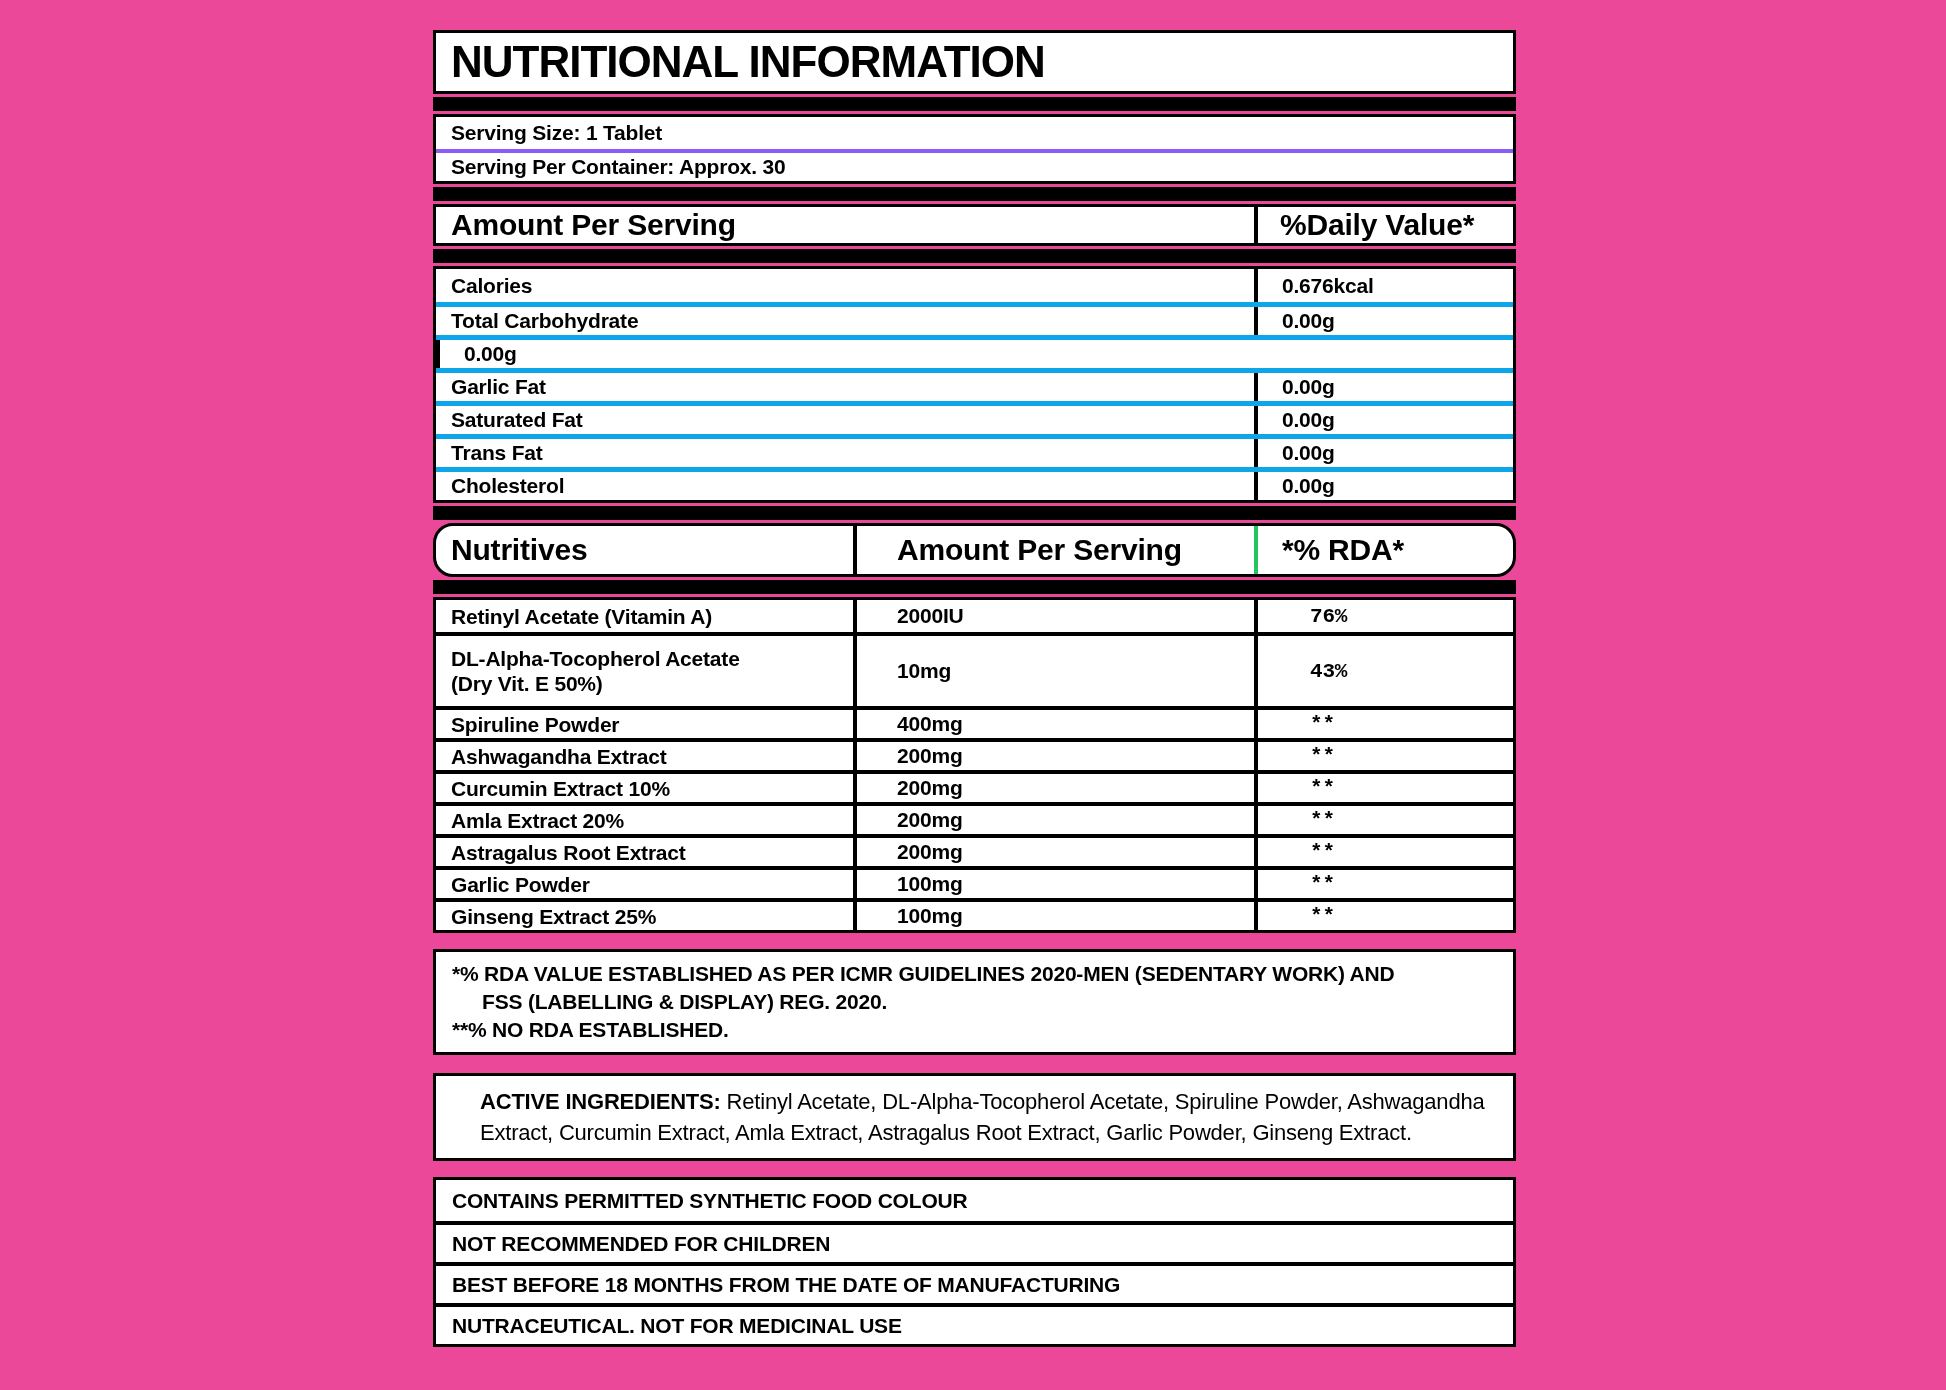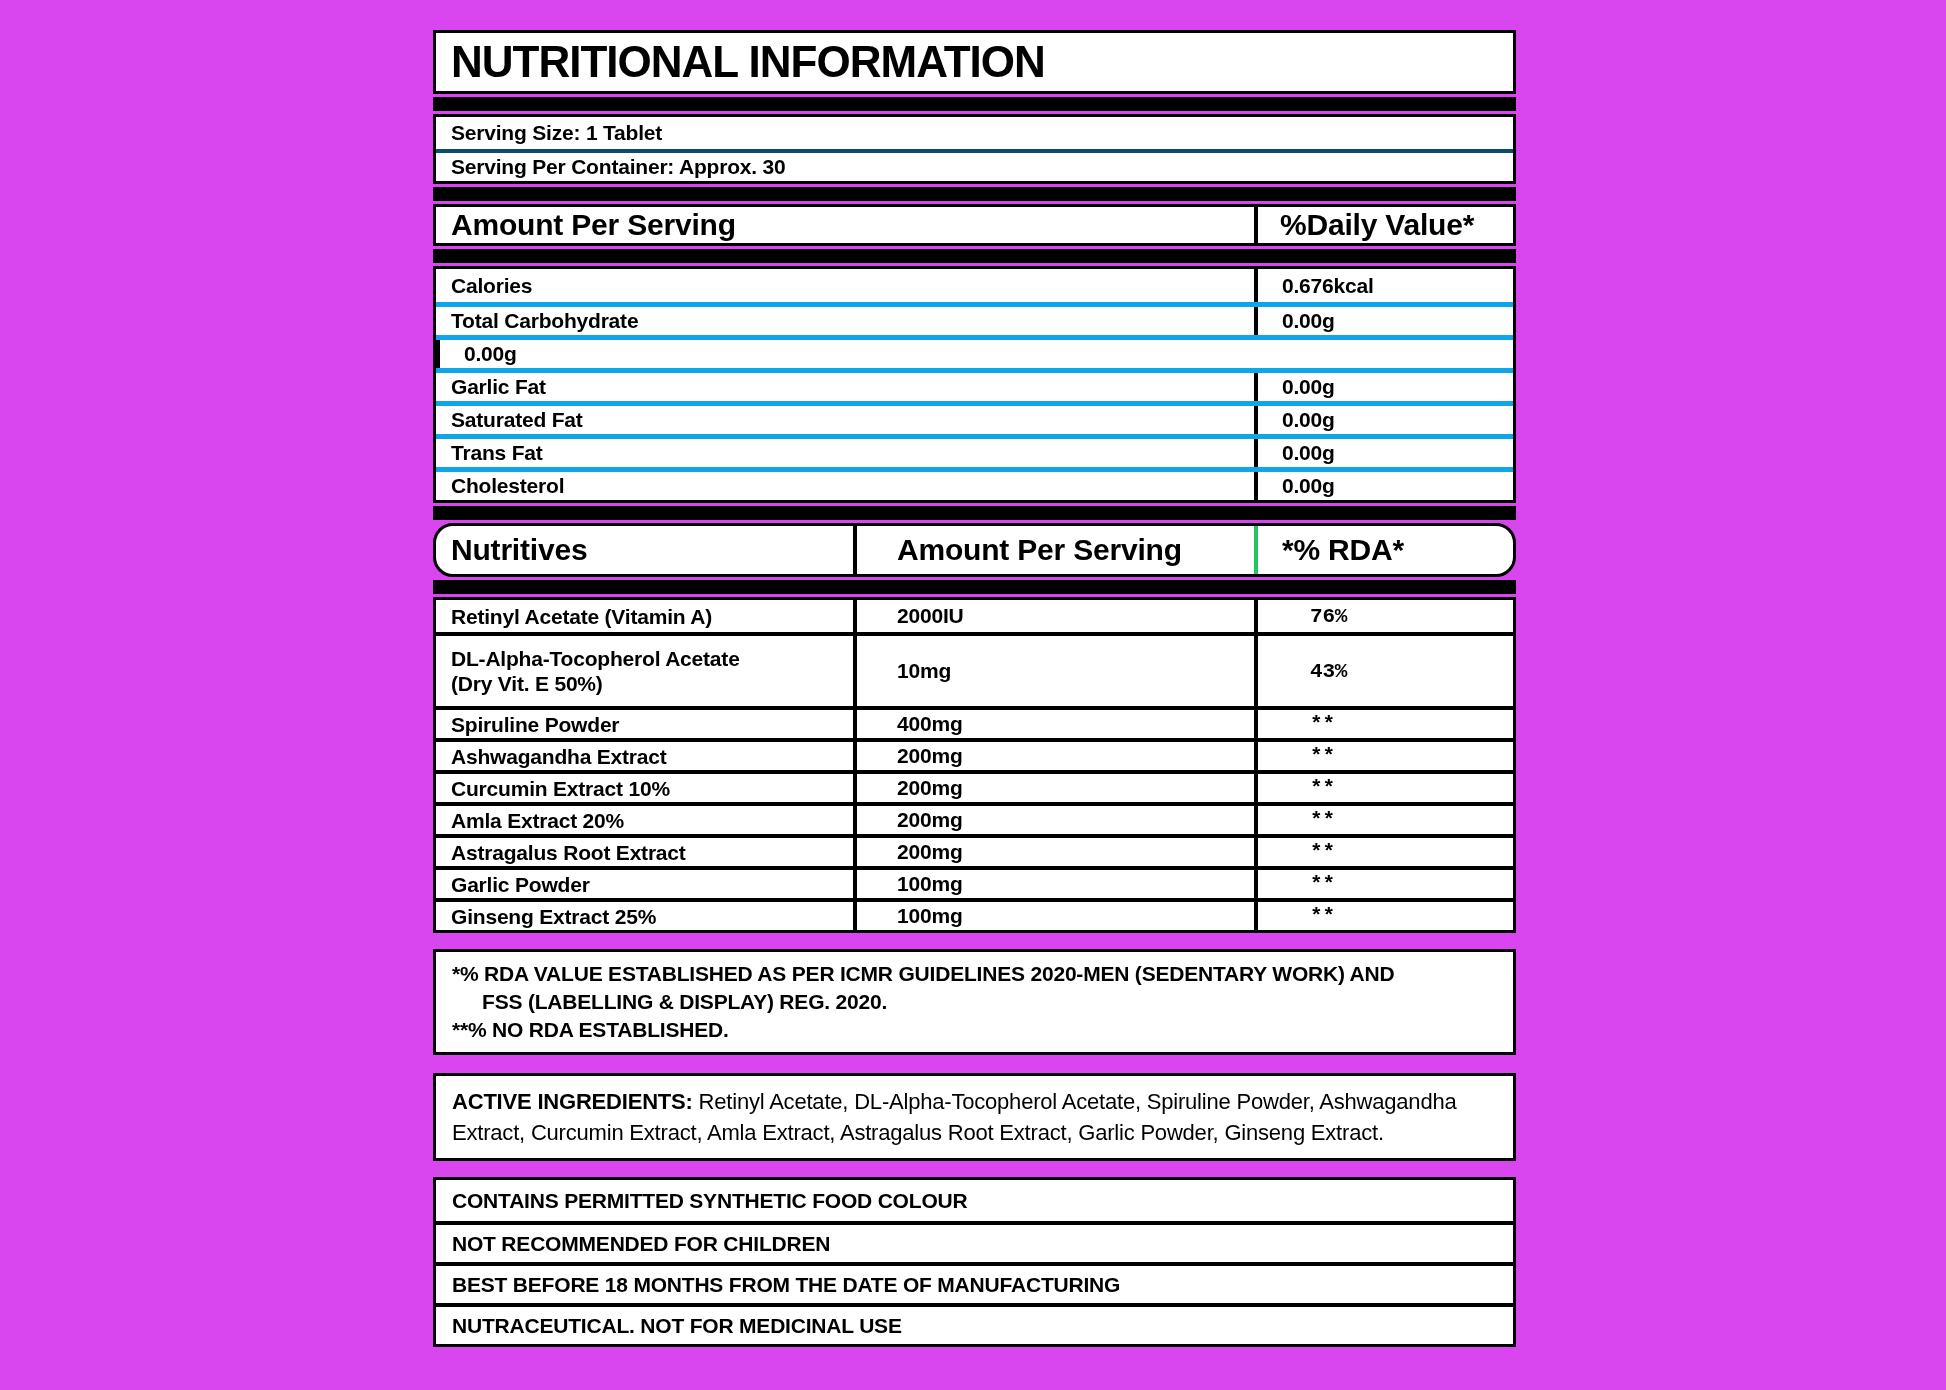--- a/index.html
+++ b/index.html
@@ -3,21 +3,21 @@
 <meta charset="utf-8">
 <style>
   * { box-sizing: border-box; margin: 0; padding: 0; }
   html, body { background: #ffffff; }
   body { font-family: "Liberation Sans", "DejaVu Sans", sans-serif; color: #000; }
 
   .canvas {
     position: relative;
     width: 1946px;
     height: 1390px;
-    background: #d946ef;
+    background: #ec4899;
     overflow: hidden;
   }
 
   .label {
     position: absolute;
     left: 433px;
     top: 30px;
     width: 1083px;
     display: flex;
     flex-direction: column;
@@ -26,21 +26,21 @@
 
   .box { border: 3px solid #000; background: #fff; }
   .bar { height: 14px; background: #000; margin: 3px 0; }
 
   
   .title-box { height: 64px; display: flex; align-items: center; padding-left: 15px; }
   .title-text { font-size: 44px; font-weight: 700; letter-spacing: -1px; white-space: nowrap; }
 
   
   .serving-box .srow { height: 32px; display: flex; align-items: center; padding-left: 15px; }
-  .serving-box .srow + .srow { border-top: 4px solid #0c4a6e; text-align: center; }
+  .serving-box .srow + .srow { border-top: 4px solid #8b5cf6; text-align: center; }
   .srow span { font-size: 21px; font-weight: 700; }
 
   
   .fhdr { display: flex; height: 42px; }
   .fhdr .cl { flex: 0 0 818px; display: flex; align-items: center; padding-left: 15px; }
   .fhdr .cr { flex: 1 1 auto; border-left: 4px solid #000; display: flex; align-items: center; padding-left: 22px; }
   .hdr-text { font-size: 30px; font-weight: 700; white-space: nowrap; }
 
   .facts .frow { display: flex; height: 33px; }
   .facts .frow + .frow { border-top: 5px solid #0ea5e9; }
@@ -62,21 +62,21 @@
   .n2 { flex: 0 0 401px; border-left: 4px solid #000; display: flex; align-items: center; padding-left: 40px; }
   .n3 { flex: 1 1 auto; border-left: 4px solid #000; display: flex; align-items: center; padding-left: 52px; font-family: Liberation Mono, monospace; }
   .n1 .cell-text { white-space: normal; line-height: 25px; }
 
   
   .note-box { padding: 8px 16px; }
   .note-line { font-size: 21px; font-weight: 700; line-height: 28px; white-space: nowrap; }
   .note-line.ind { padding-left: 30px; }
 
   .active-box { padding: 10px 16px; }
-  .active-box p { font-size: 22px; line-height: 31px; font-weight: 400; }
+  .active-box p { font-size: 22px; line-height: 31px; font-weight: 400; margin-left: 28px; }
   .ai-heading { font-weight: 700; }
 
   
   .bottom-box .brow { height: 41px; display: flex; align-items: center; padding-left: 16px; }
   .bottom-box .brow + .brow { border-top: 4px solid #000; }
   .brow span { font-size: 21px; font-weight: 700; white-space: nowrap; }
 
   .mt16 { margin-top: 16px; }
   .mt18 { margin-top: 18px; }
 </style>

